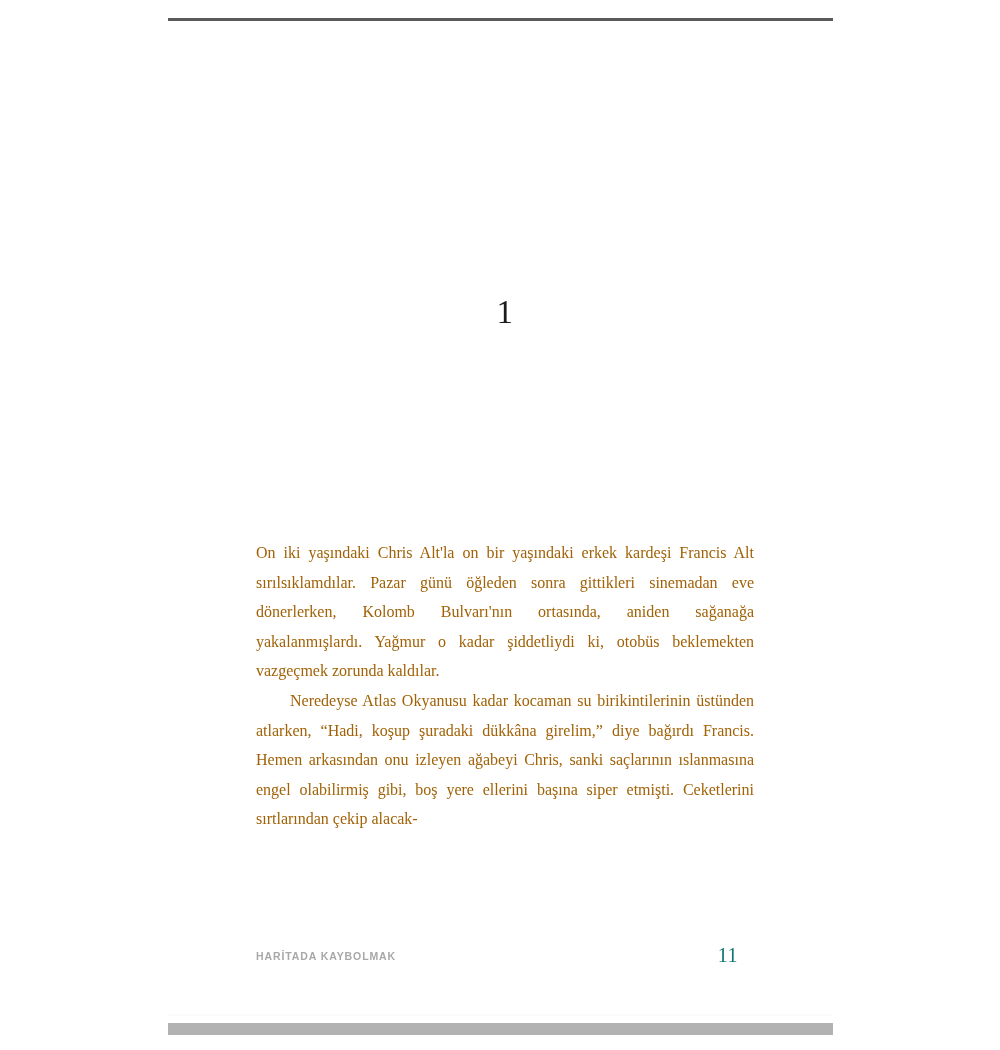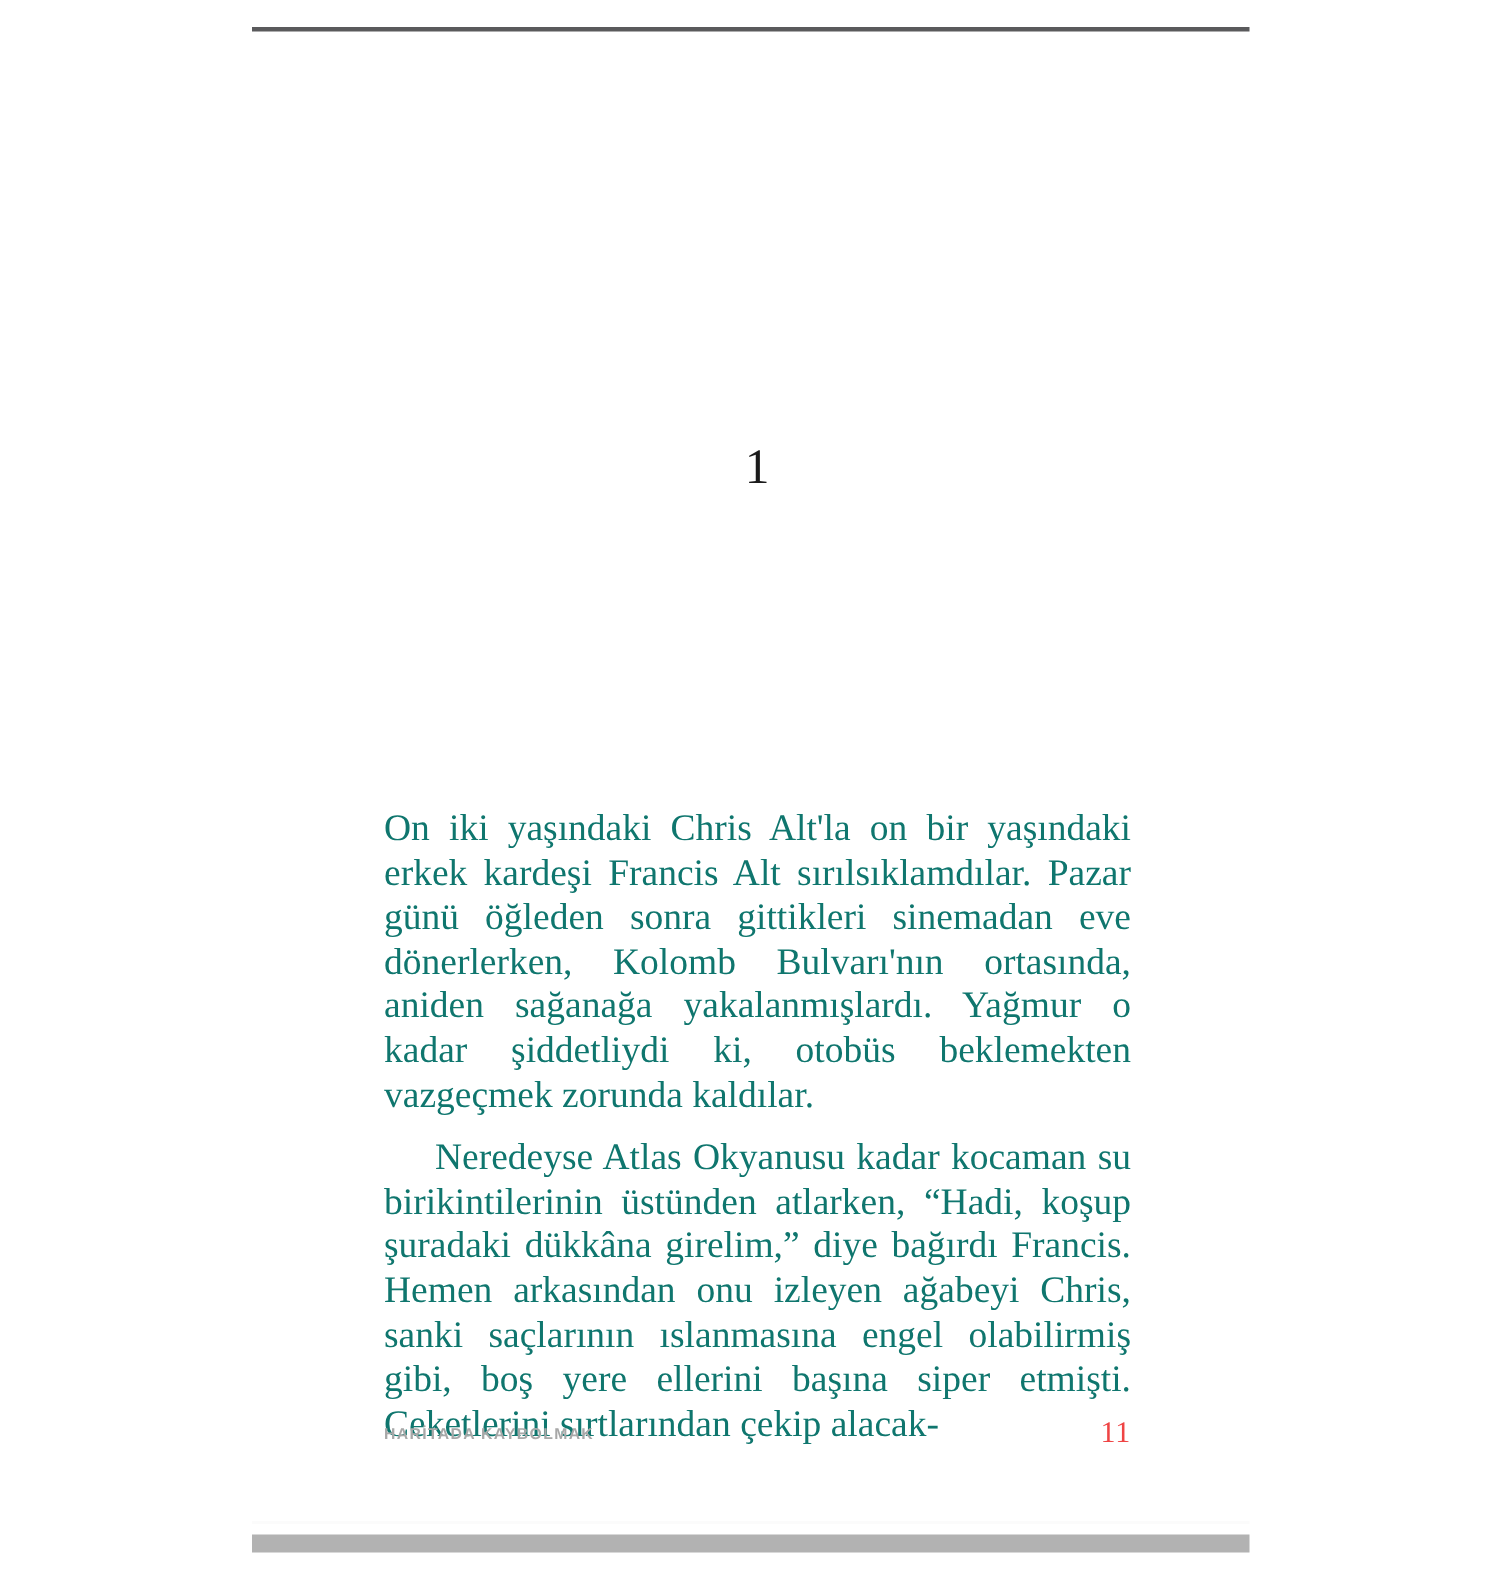--- a/index.html
+++ b/index.html
@@ -82,33 +82,32 @@
     letter-spacing: 1.2px;
     font-family: "Liberation Serif", "DejaVu Serif", serif;
   }
 
   
   .body-text {
     position: absolute;
     top: 538px;
     left: 0;
     width: 498px;
-    font-size: 25px;
+    font-size: 16px;
     line-height: 29.6px;
-    color: #0f766e;
+    color: #a16207;
     text-align: justify;
     text-justify: inter-word;
     hyphens: manual;
   }
   .body-text p {
     margin: 0;
   }
   .body-text p + p {
     text-indent: 34px;
-    margin-top: 12px;
   }
 
   
   .footer {
     position: absolute;
     left: 256px;
     right: 0;
     top: 948px;
     width: 498px;
     height: 22px;
@@ -119,24 +118,24 @@
     top: 2px;
     font-size: 10.5px;
     letter-spacing: 0.9px;
     color: #a8a8a8;
     font-family: "Liberation Sans", "DejaVu Sans", sans-serif;
     white-space: nowrap;
     font-weight: bold;
   }
   .folio {
     position: absolute;
-    right: 0;
+    right: 16px;
     top: -4px;
     font-size: 20px;
-    color: #ef4444;
+    color: #0f766e;
     letter-spacing: 0.5px;
     font-family: "Liberation Serif", "DejaVu Serif", serif;
   }
 </style>
 </head>
 <body>
 
 <div class="page">
 
   <div class="top-rule"></div>

